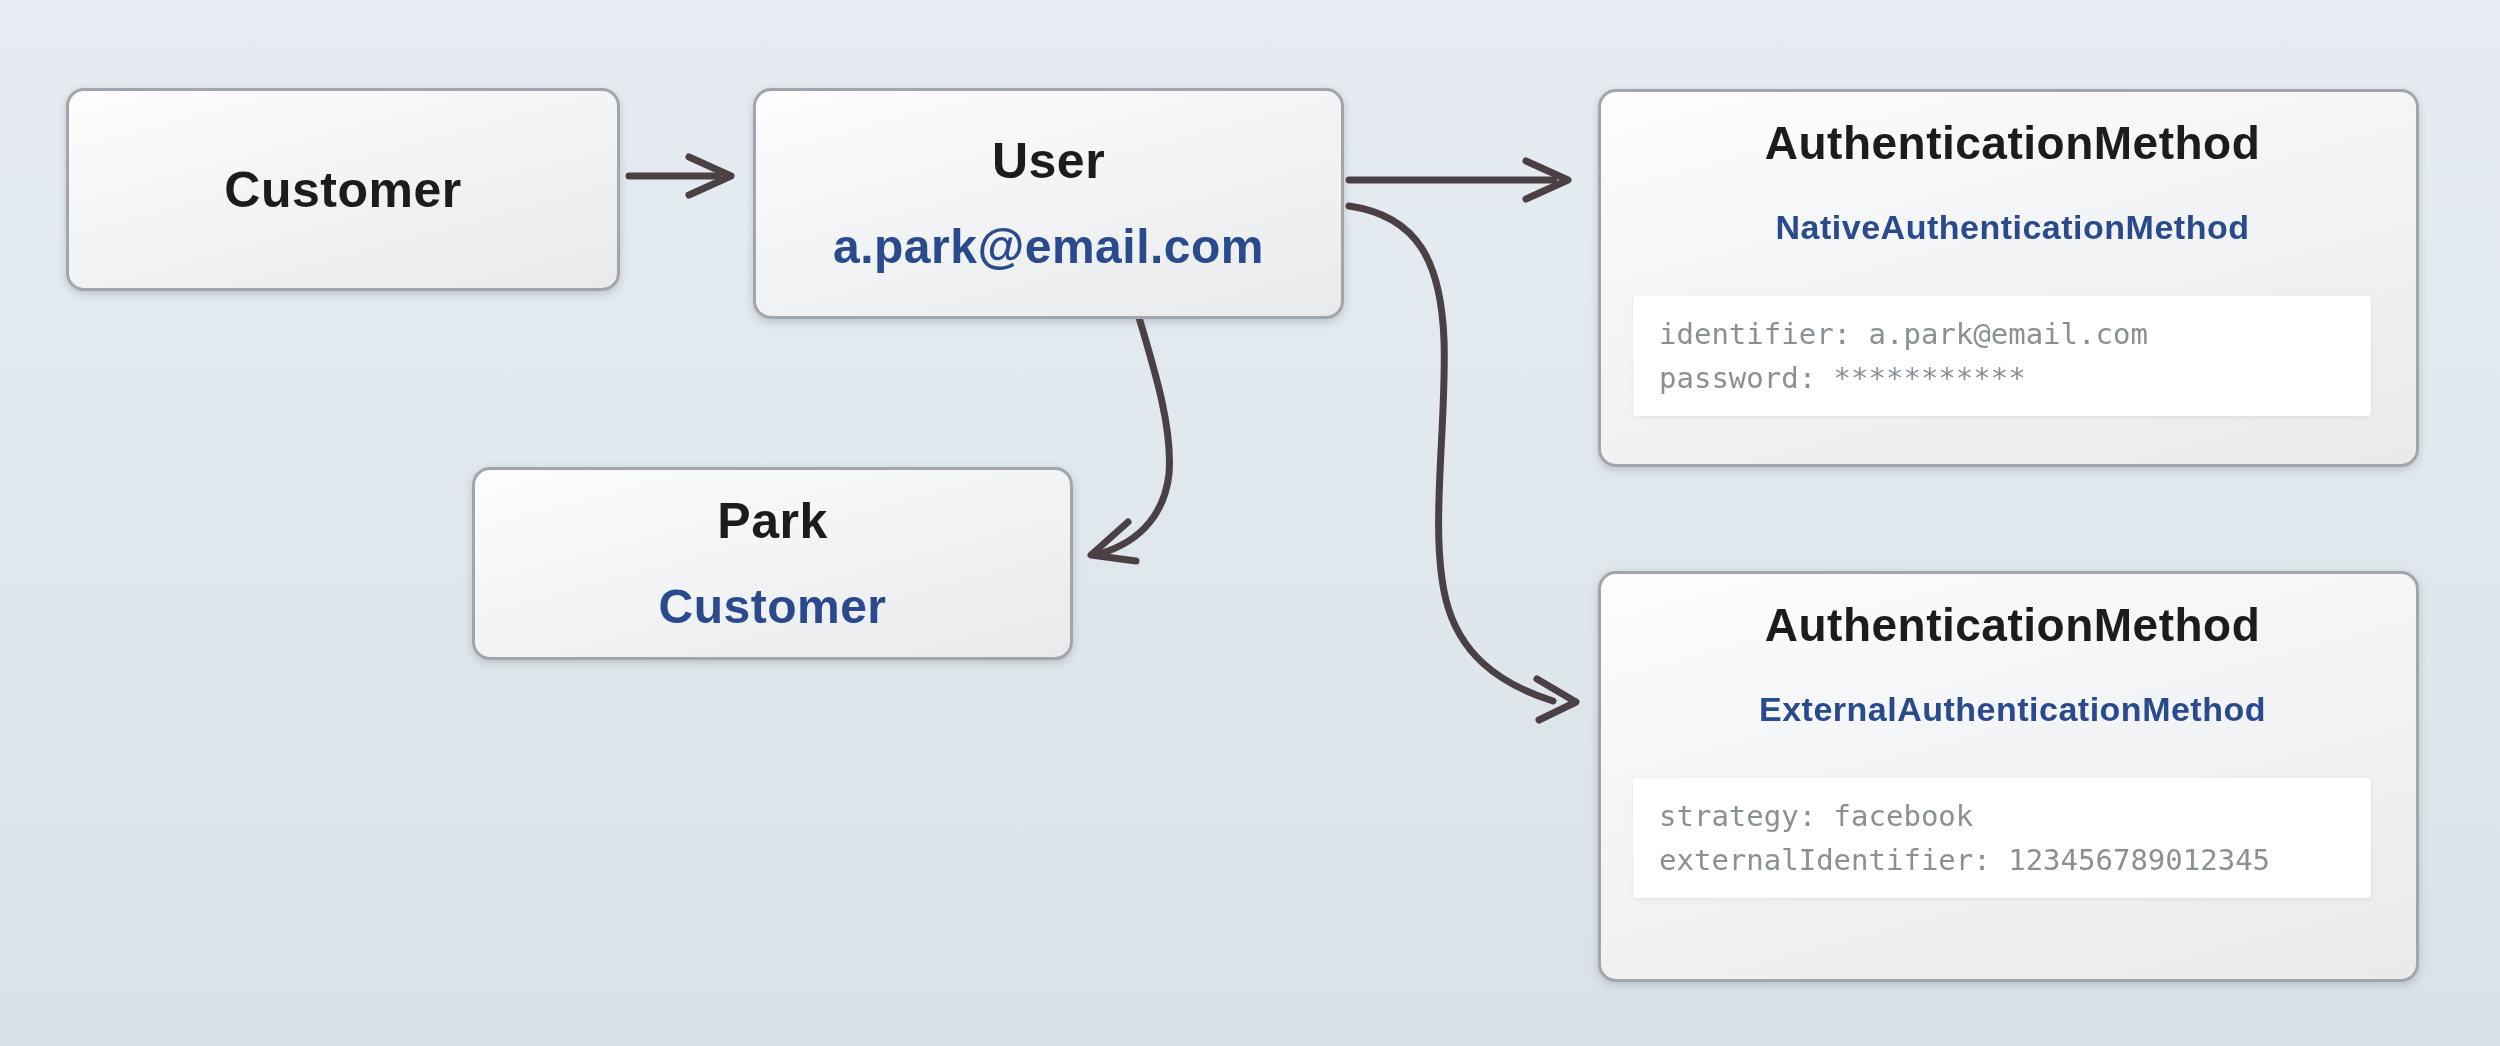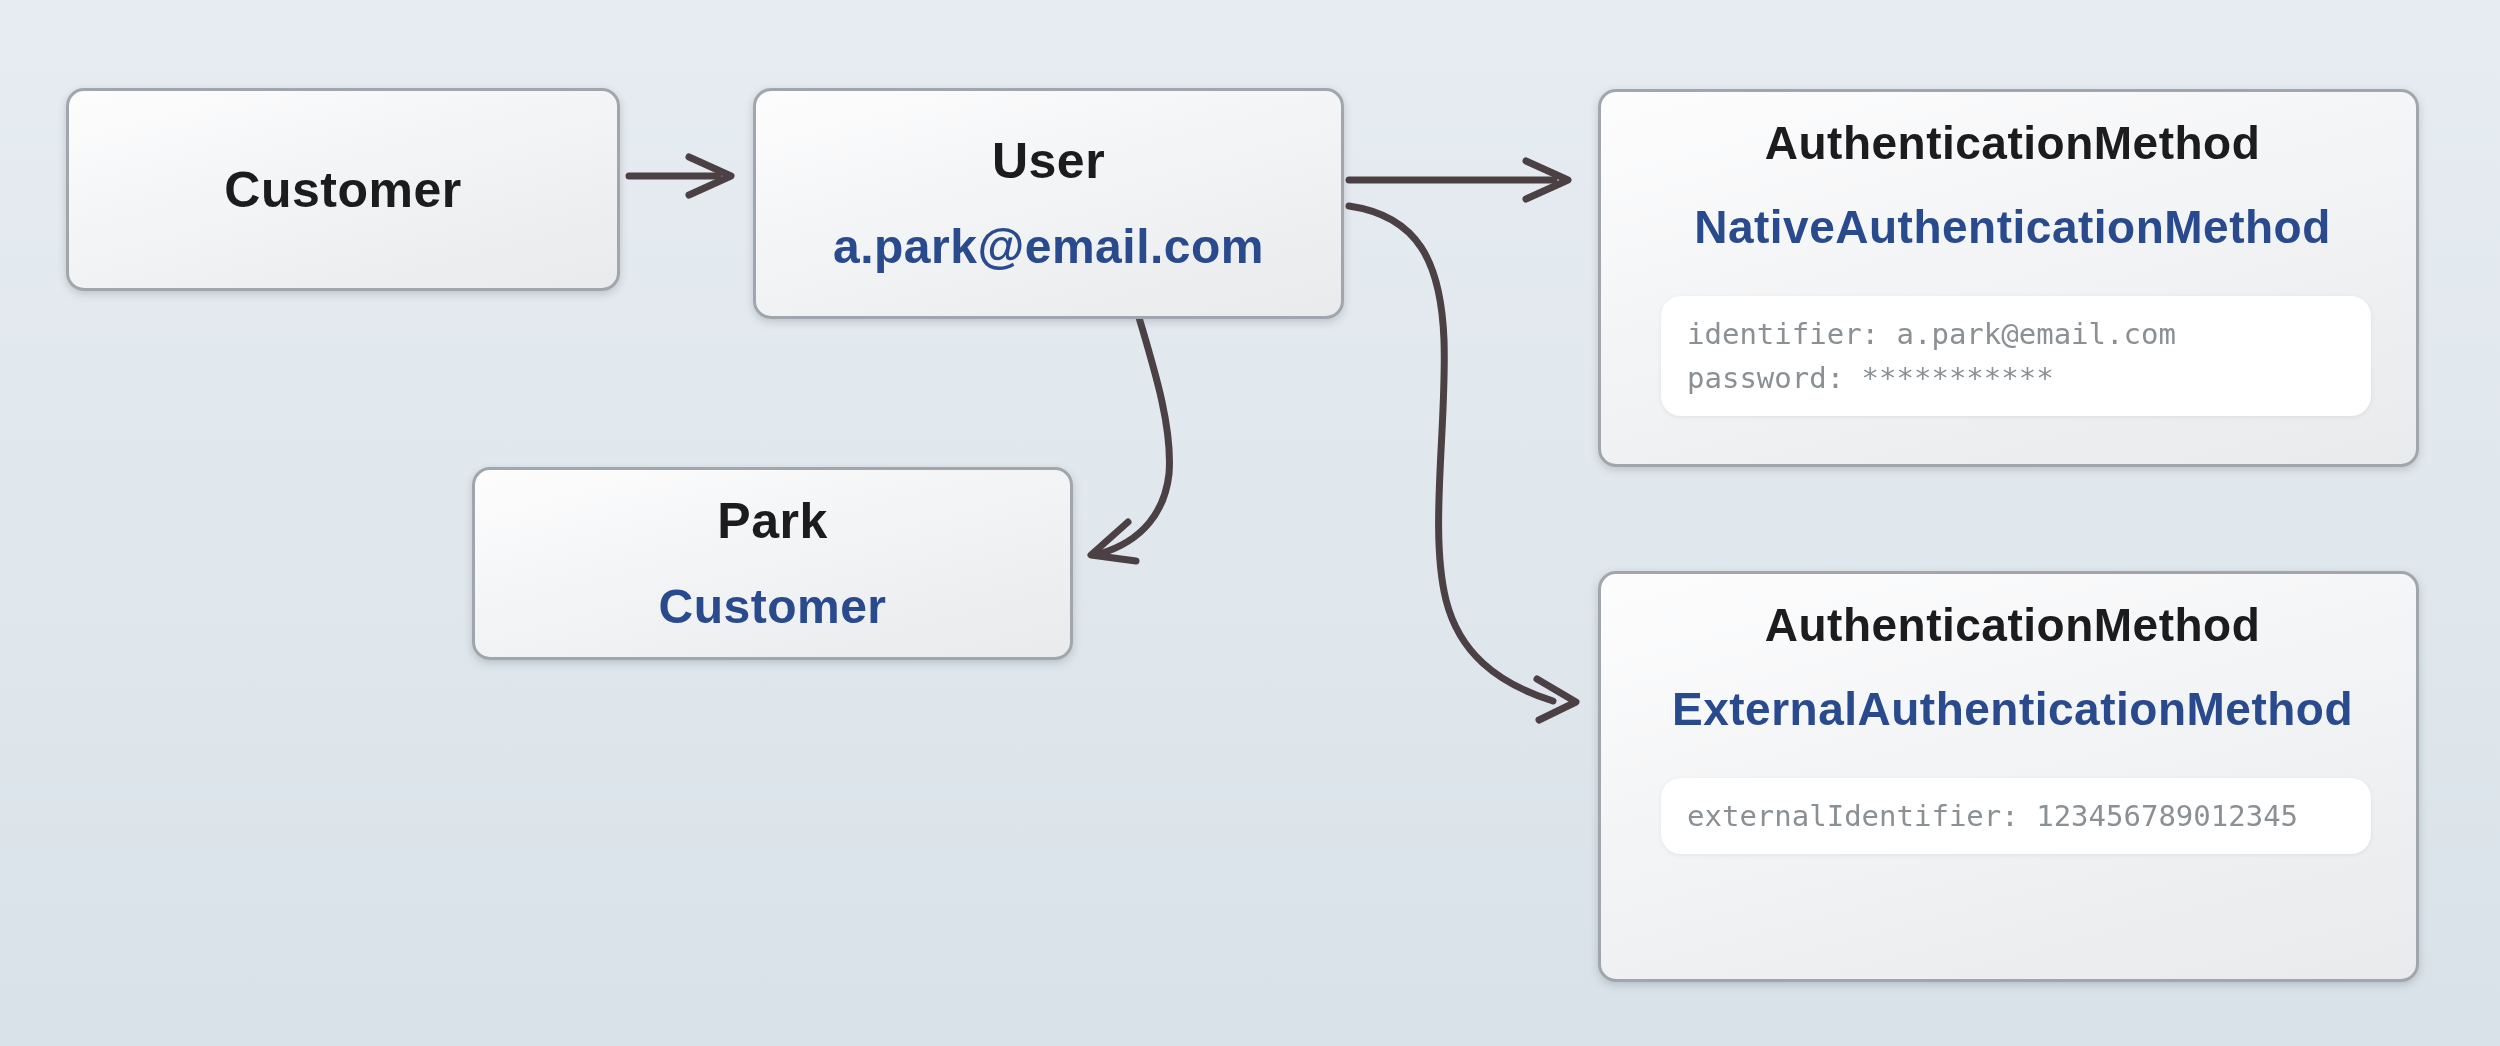--- a/index.html
+++ b/index.html
@@ -62,29 +62,29 @@
   .node.auth {
     padding-top: 24px;
     justify-content: flex-start;
     padding-left: 8px;
   }
   .node.auth .title {
     font-size: 46px;
     line-height: 54px;
   }
   .node.auth .value {
-    font-size: 46px;
+    font-size: 34px;
     line-height: 54px;
     margin-top: 30px;
   }
   .attrs {
     align-self: stretch;
-    margin: 42px 45px 0 52px;
+    margin: 42px 45px 0 24px;
     background: #ffffff;
-    border-radius: 20px;
+    border-radius: 4px;
     padding: 16px 26px;
     box-shadow: 0 1px 4px rgba(80, 90, 100, 0.10);
     text-align: left;
   }
   .attr {
     font-family: "DejaVu Sans Mono", "Liberation Mono", monospace;
     font-size: 29px;
     line-height: 44px;
     color: #8b9094;
     white-space: pre;
@@ -130,17 +130,18 @@
 
   <div class="node entity" style="left:472px; top:467px; width:601px; height:193px;">
     <div class="title">Park</div>
     <div class="value">Customer</div>
   </div>
 
   <div class="node auth" style="left:1598px; top:571px; width:821px; height:411px;">
     <div class="title">AuthenticationMethod</div>
     <div class="value">ExternalAuthenticationMethod</div>
     <div class="attrs">
+      <div class="attr">strategy: facebook</div>
       <div class="attr">externalIdentifier: 123456789012345</div>
     </div>
   </div>
 
 </div>
 
 </body></html>

